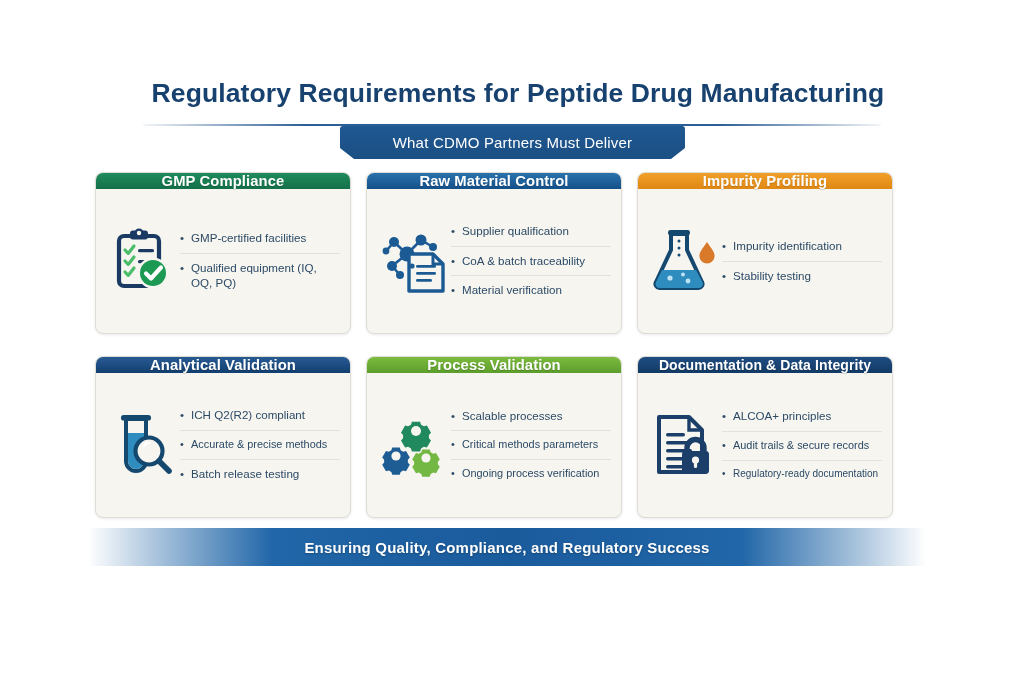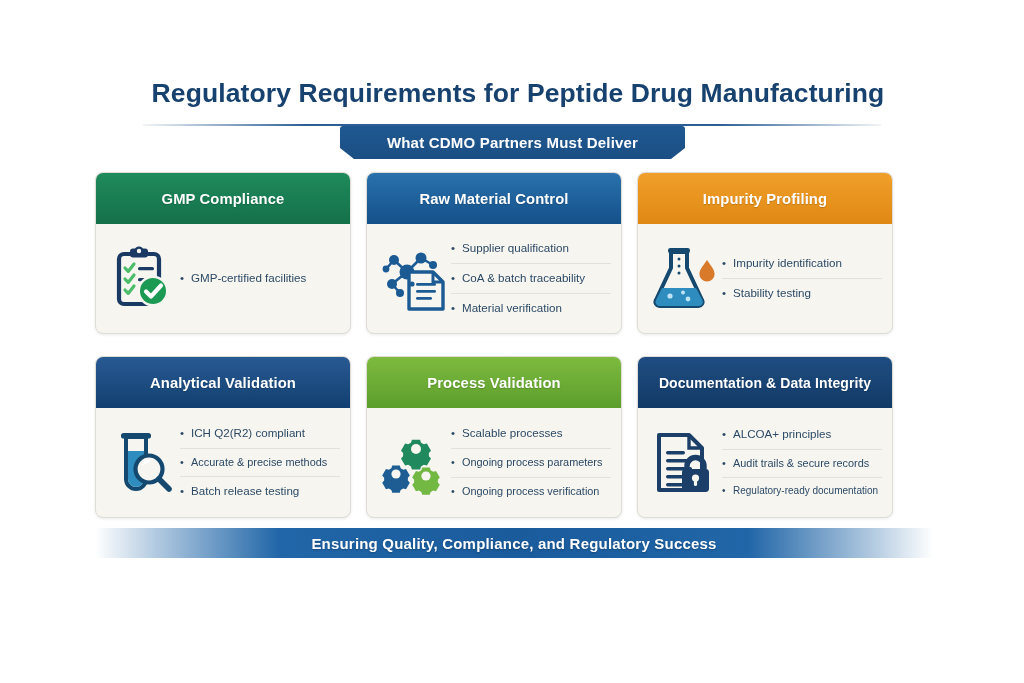--- a/index.html
+++ b/index.html
@@ -34,21 +34,21 @@
   .ribbon {
     position: absolute;
     top: 126px; left: 340px;
     width: 345px; height: 33px;
     background: linear-gradient(to bottom, #1f5891, #1b4f84);
     clip-path: polygon(14px 0, 345px 0, 345px 22px, 331px 33px, 14px 33px, 0 22px, 0 0);
     border-radius: 3px 3px 7px 7px;
     display: flex; align-items: center; justify-content: center;
   }
   .ribbon span {
-    font-size: 15px; font-weight: 700; color: #ffffff;
+    font-size: 15px; font-weight: 400; color: #ffffff;
     letter-spacing: 0.2px;
   }
 
   
   .grid {
     position: absolute;
     top: 172px; left: 95px;
     width: 838px;
     display: grid;
     grid-template-columns: repeat(3, 256px);
@@ -58,21 +58,21 @@
   }
   .card {
     background: #f6f5f0;
     border: 1px solid #dedcd4;
     border-radius: 8px;
     box-shadow: 0 1px 3px rgba(40,50,60,0.10);
     overflow: hidden;
     display: flex; flex-direction: column;
   }
   .card-header {
-    height: 51px;
+    height: 16px;
     display: flex; align-items: center; justify-content: center;
     color: #ffffff;
     font-size: 14.8px;
     font-weight: 600;
     letter-spacing: 0.1px;
     text-shadow: 0 1px 1px rgba(0,0,0,0.18);
   }
   .card-header.small { font-size: 14px; }
   .h-green  { background: linear-gradient(to bottom, #1f8b5c, #147049); }
   .h-blue   { background: linear-gradient(to bottom, #2a72ad, #14508a); }
@@ -111,22 +111,22 @@
     content: "\2022";
     position: absolute; left: 0; top: 7px;
     color: #2c4a66;
   }
   .bullet.tight { font-size: 10.9px; }
   .bullet.tighter { font-size: 10px; }
 
   
   .footer {
     position: absolute;
-    left: 95px; top: 528px;
-    width: 838px; height: 30px;
+    left: 88px; top: 528px;
+    width: 838px; height: 38px;
     background: linear-gradient(to right,
         rgba(255,255,255,0) 0%,
         rgba(42,108,170,0.35) 7%,
         #2166a8 22%,
         #1a5b9c 50%,
         #2166a8 78%,
         rgba(42,108,170,0.35) 93%,
         rgba(255,255,255,0) 100%);
     display: flex; align-items: center; justify-content: center;
   }
@@ -165,20 +165,21 @@
             <rect x="25" y="21" width="16" height="3.3" rx="1.6" fill="#1b3a63"></rect>
             <rect x="25" y="32" width="10" height="3.3" rx="1.6" fill="#1b3a63"></rect>
             <rect x="25" y="43" width="7" height="3.3" rx="1.6" fill="#1b3a63"></rect>
             <circle cx="40" cy="45" r="15.5" fill="#f6f5f0"></circle>
             <circle cx="40" cy="45" r="13" fill="#1c9a53"></circle>
             <path d="M33 45.5 l5 5 L48 39.5" fill="none" stroke="#ffffff" stroke-width="4.2" stroke-linecap="round" stroke-linejoin="round"></path>
           </svg>
         </div>
         <div class="bullets">
           <div class="bullet">GMP-certified facilities</div>
+          <div class="bullet">Qualified equipment (IQ, OQ, PQ)</div>
         </div>
       </div>
     </div>
 
     <div class="card">
       <div class="card-header h-blue">
         <span>Raw Material Control</span>
       </div>
       <div class="card-body">
         <div class="icon-wrap">
@@ -285,21 +286,21 @@
               <circle cx="0" cy="0" r="4.6" fill="#f6f5f0"></circle>
             </g>
             <g transform="translate(46,46)" fill="#72b843">
               <path d="M-8.2,-18.6 h16.4 l1.9,6.0 l5.6,3.2 l6.1,-1.5 l8.2,14.2 l-4.2,4.6 v6.4 l4.2,4.6 l-8.2,14.2 l-6.1,-1.5 l-5.6,3.2 l-1.9,6.0 h-16.4 l-1.9,-6.0 l-5.6,-3.2 l-6.1,1.5 l-8.2,-14.2 l4.2,-4.6 v-6.4 l-4.2,-4.6 l8.2,-14.2 l6.1,1.5 l5.6,-3.2 Z" transform="scale(0.46)"></path>
               <circle cx="0" cy="0" r="4.6" fill="#f6f5f0"></circle>
             </g>
           </svg>
         </div>
         <div class="bullets">
           <div class="bullet">Scalable processes</div>
-          <div class="bullet tight">Ongoing process parameters</div>
+          <div class="bullet tight">Critical methods parameters</div>
           <div class="bullet tight">Ongoing process verification</div>
         </div>
       </div>
     </div>
 
     <div class="card">
       <div class="card-header h-dnavy small">
         <span>Documentation &amp; Data Integrity</span>
       </div>
       <div class="card-body">

